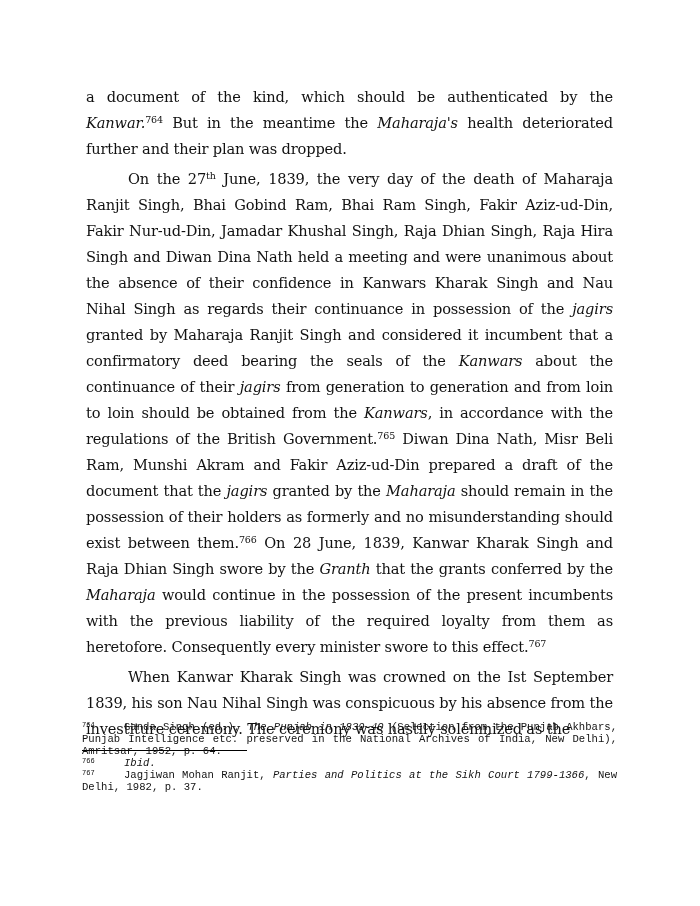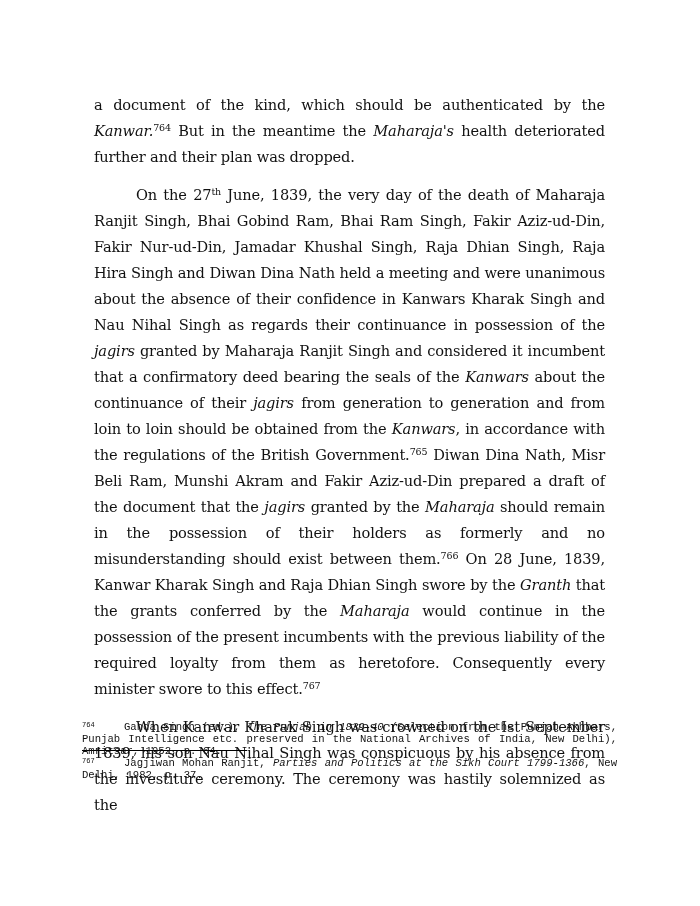--- a/index.html
+++ b/index.html
@@ -3,21 +3,21 @@
 <meta charset="utf-8">
 <style>
   html, body { margin: 0; padding: 0; background: #ffffff; }
   body { width: 700px; height: 906px; position: relative; overflow: hidden; }
   .page { position: absolute; left: 82px; top: 80px; width: 535px; color: #111; }
   .body-text {
     font-family: "DejaVu Serif", serif;
     font-size: 14.6px;
     line-height: 26px;
     text-align: justify;
-    margin: 12px;
+    margin: 4px;
     letter-spacing: -0.15px;
     word-spacing: 0px;
   }
   .indent { text-indent: 42px; }
   .body-text i { font-style: italic; }
   sup { font-size: 9.5px; line-height: 0; vertical-align: 5px; }
   .fn-rule { position: absolute; left: 82px; top: 750px; width: 165px; height: 0; border-top: 1px solid #000; }
   .footnotes {
     position: absolute; left: 82px; top: 721px; width: 535px;
     font-family: Liberation Mono, monospace; font-size: 10.6px; line-height: 12px; color: #111;
@@ -31,14 +31,15 @@
 <div class="page">
   <p class="body-text"><span>a document of the kind, which should be authenticated by the </span><i>Kanwar.</i><sup>764</sup><span> But in the meantime the </span><i>Maharaja's</i><span> health deteriorated further and their plan was dropped.</span></p>
   <p class="body-text indent"><span>On the 27</span><sup>th</sup><span> June, 1839, the very day of the death of Maharaja Ranjit Singh, Bhai Gobind Ram, Bhai Ram Singh, Fakir Aziz-ud-Din, Fakir Nur-ud-Din, Jamadar Khushal Singh, Raja Dhian Singh, Raja Hira Singh and Diwan Dina Nath held a meeting and were unanimous about the absence of their confidence in Kanwars Kharak Singh and Nau Nihal Singh as regards their continuance in possession of the </span><i>jagirs</i><span> granted by Maharaja Ranjit Singh and considered it incumbent that a confirmatory deed bearing the seals of the </span><i>Kanwars</i><span> about the continuance of their </span><i>jagirs</i><span> from generation to generation and from loin to loin should be obtained from the </span><i>Kanwars</i><span>, in accordance with the regulations of the British Government.</span><sup>765</sup><span> Diwan Dina Nath, Misr Beli Ram, Munshi Akram and Fakir Aziz-ud-Din prepared a draft of the document that the </span><i>jagirs</i><span> granted by the </span><i>Maharaja</i><span> should remain in the possession of their holders as formerly and no misunderstanding should exist between them.</span><sup>766</sup><span> On 28 June, 1839, Kanwar Kharak Singh and Raja Dhian Singh swore by the </span><i>Granth</i><span> that the grants conferred by the </span><i>Maharaja</i><span> would continue in the possession of the present incumbents with the previous liability of the required loyalty from them as heretofore. Consequently every minister swore to this effect.</span><sup>767</sup></p>
   <p class="body-text indent"><span>When Kanwar Kharak Singh was crowned on the Ist September 1839, his son Nau Nihal Singh was conspicuous by his absence from the investiture ceremony. The ceremony was hastily solemnized as the</span></p>
 </div>
 
 <div class="fn-rule"></div>
 
 <div class="footnotes">
   <div class="fn"><span class="num">764</span><span>Ganda Singh (ed.), </span><i>The Punjab in 1839-40 (</i><span>Selection from the Punjab Akhbars, Punjab Intelligence etc. preserved in the National Archives of India, New Delhi), Amritsar, 1952, p. 64.</span></div>
+  <div class="fn"><span class="num">766</span><i>Ibid.</i></div>
   <div class="fn"><span class="num">767</span><span>Jagjiwan Mohan Ranjit, </span><i>Parties and Politics at the Sikh Court 1799-1366</i><span>, New Delhi, 1982, p.     37.</span></div>
 </div>
 
 </body></html>

